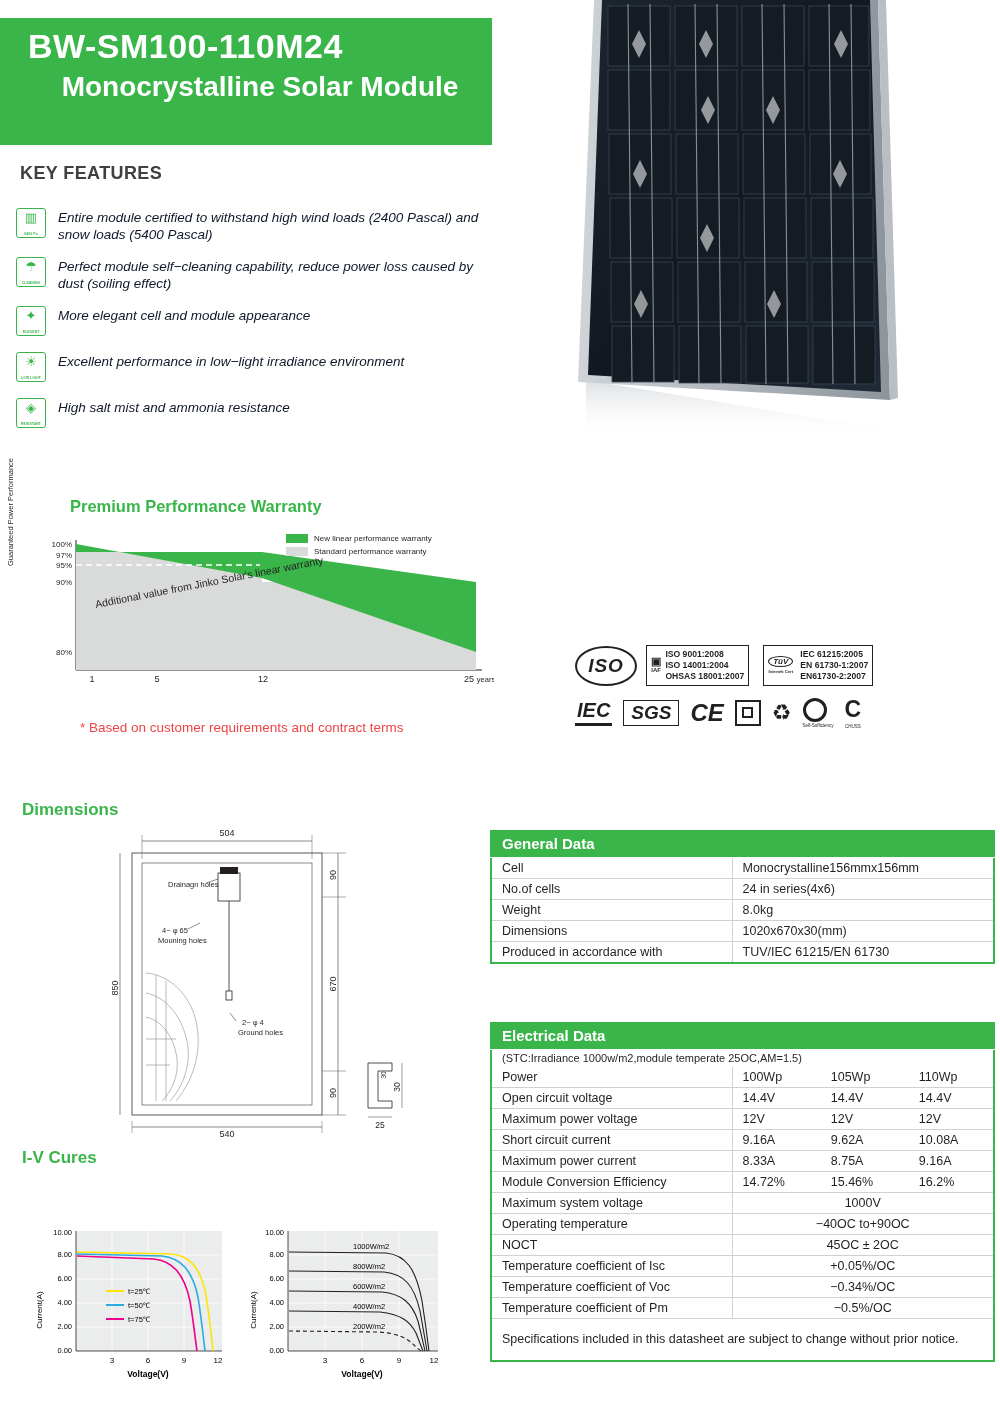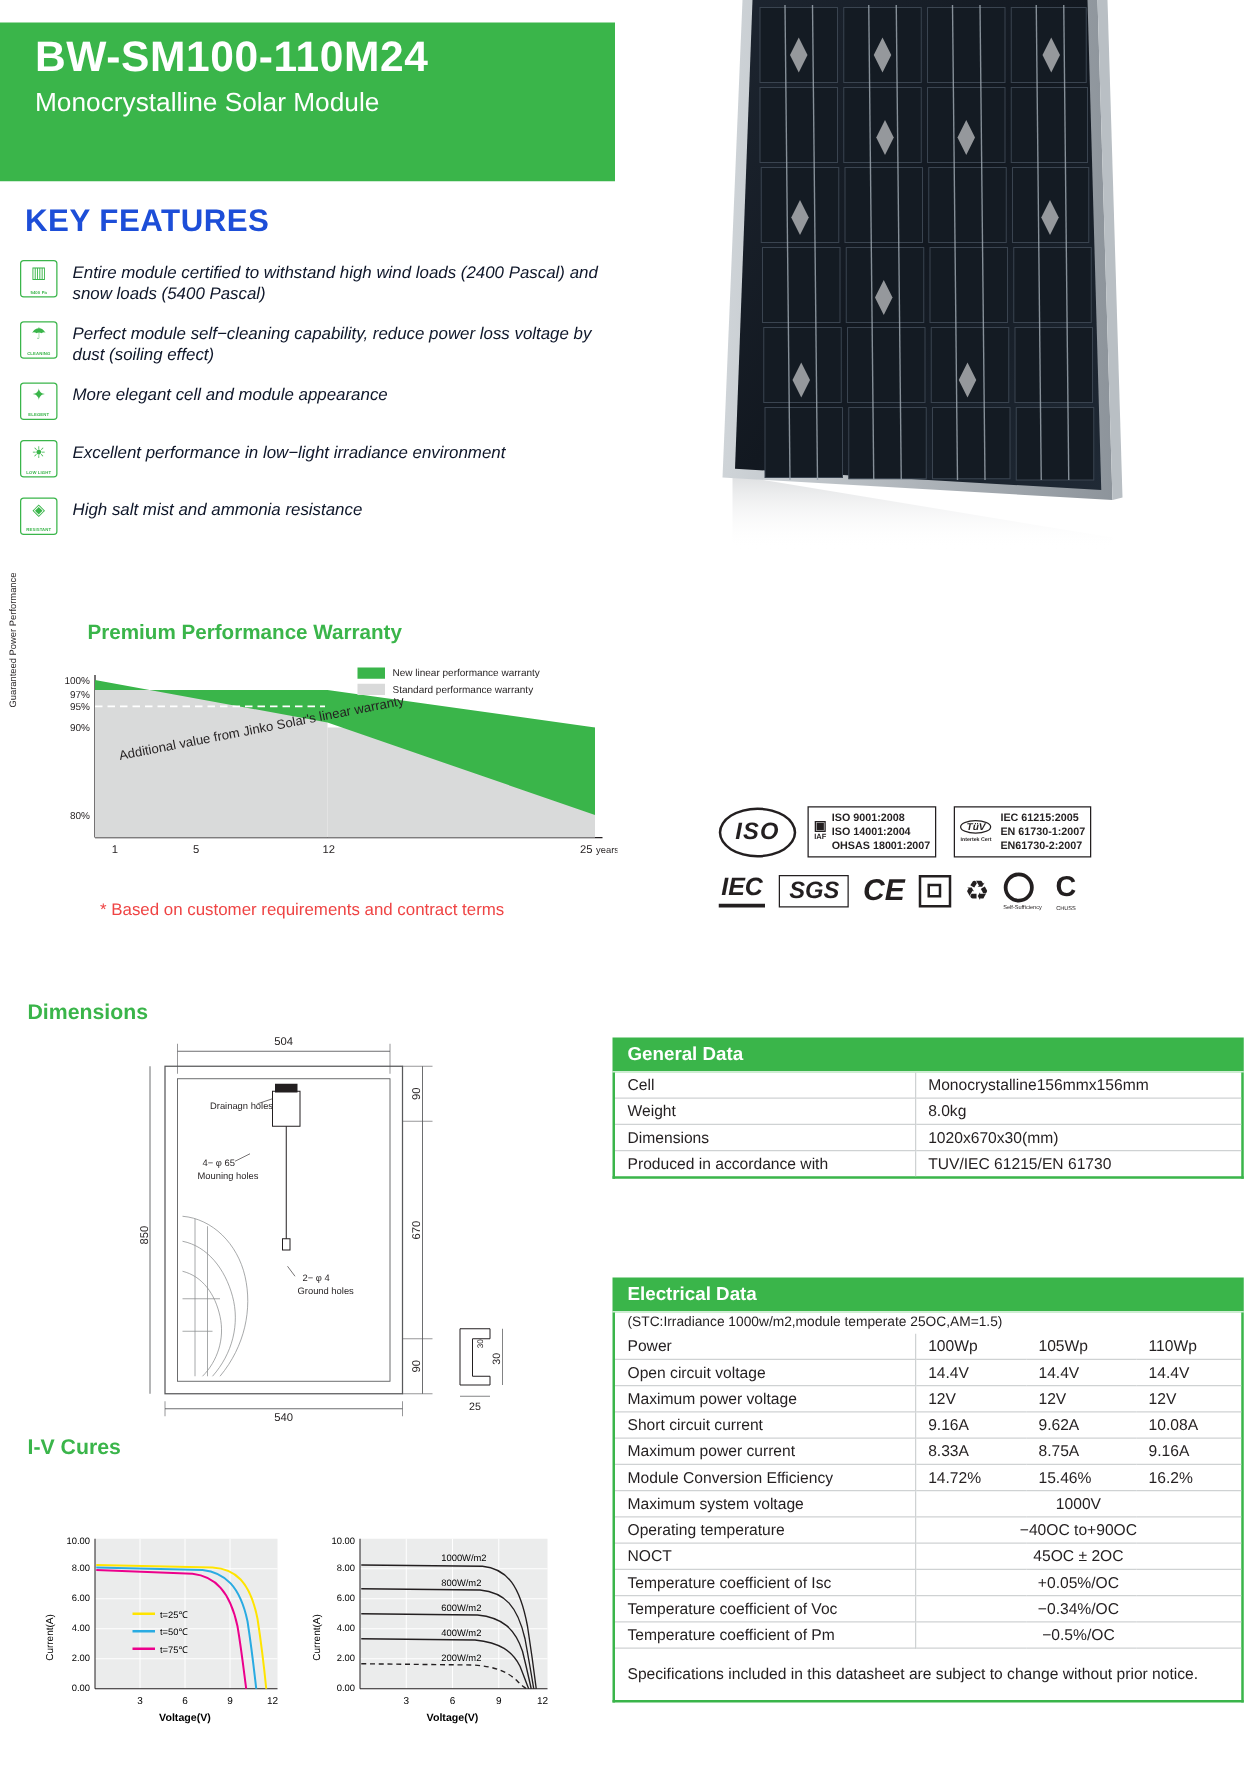--- a/index.html
+++ b/index.html
@@ -8,25 +8,25 @@
     width:1000px; height:1415px; position:relative;
     font-family:"Liberation Sans", sans-serif;
     color:#231f20; background:#ffffff; overflow:hidden;
   }
   
   .hdr {
     position:absolute; left:0; top:18px; width:492px; height:127px;
     background:#3ab54a; color:#fff; padding:10px 0 0 28px;
   }
   .hdr-title { font-size:34px; font-weight:bold; letter-spacing:0.5px; line-height:1.1; }
-  .hdr-sub { font-size:21px; font-weight:normal; margin-top:6px; }
+  .hdr-sub { font-size:28px; font-weight:bold; margin-top:6px;text-align:center; }
   
   .kf-title {
     position:absolute; left:20px; top:163px;
-    font-size:25px; font-weight:bold; color:#1d4ed8; letter-spacing:0.4px;
+    font-size:18px; font-weight:bold; color:#404040; letter-spacing:0.4px;
   }
   .kf-list { position:absolute; left:16px; top:208px; width:480px; }
   .kf-row { display:flex; align-items:flex-start; margin-bottom:12px; }
   .kf-icon {
     width:30px; height:30px; flex:0 0 30px; border:1.5px solid #3ab54a; border-radius:3px;
     margin-right:12px; position:relative; overflow:hidden; background:#fff;
   }
   .kf-icon .glyph {
     position:absolute; left:0; right:0; top:2px; text-align:center;
     font-size:13px; color:#3ab54a; line-height:14px;
@@ -111,21 +111,21 @@
       <div class="glyph">▥</div>
       <div class="cap">5400 Pa</div>
     </div>
     <div class="kf-text">Entire module certified to withstand high wind loads (2400 Pascal) and snow loads (5400 Pascal)</div>
   </div>
   <div class="kf-row" style="margin-bottom:14px;">
     <div class="kf-icon">
       <div class="glyph">☂</div>
       <div class="cap">CLEANING</div>
     </div>
-    <div class="kf-text">Perfect module self−cleaning capability, reduce power loss voltage by dust (soiling effect)</div>
+    <div class="kf-text">Perfect module self−cleaning capability, reduce power loss caused by dust (soiling effect)</div>
   </div>
   <div class="kf-row" style="margin-bottom:16px;">
     <div class="kf-icon">
       <div class="glyph">✦</div>
       <div class="cap">ELEGENT</div>
     </div>
     <div class="kf-text">More elegant cell and module appearance</div>
   </div>
   <div class="kf-row" style="margin-bottom:16px;">
     <div class="kf-icon">
@@ -463,20 +463,24 @@
 <div class="tbl tbl-gd">
   <div class="tbl-head">General Data</div>
   <div class="tbl-frame">
     <table>
       <tbody>
           <tr>
         <td class="c1">Cell</td>
         <td>Monocrystalline156mmx156mm</td>
       </tr>
       <tr>
+        <td class="c1">No.of cells</td>
+        <td>24 in series(4x6)</td>
+      </tr>
+      <tr>
         <td class="c1">Weight</td>
         <td>8.0kg</td>
       </tr>
       <tr>
         <td class="c1">Dimensions</td>
         <td>1020x670x30(mm)</td>
       </tr>
       <tr>
         <td class="c1">Produced in accordance with</td>
         <td>TUV/IEC 61215/EN 61730</td>

